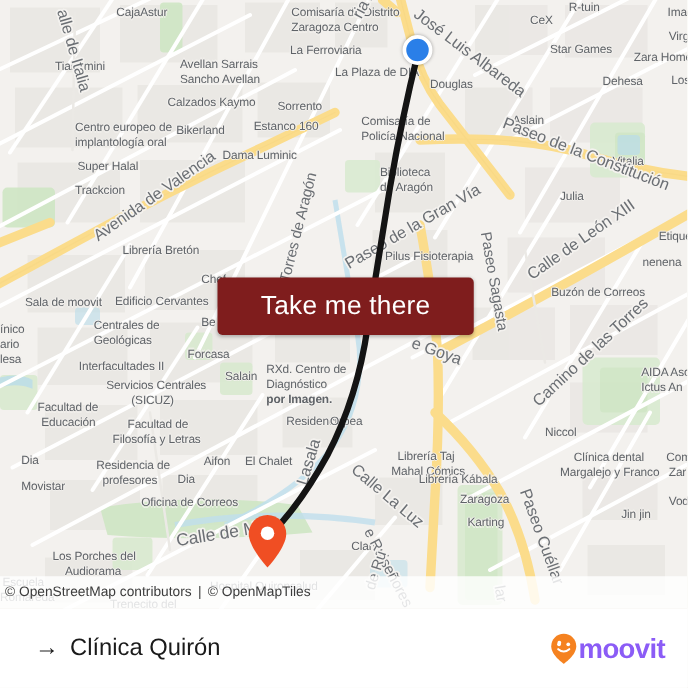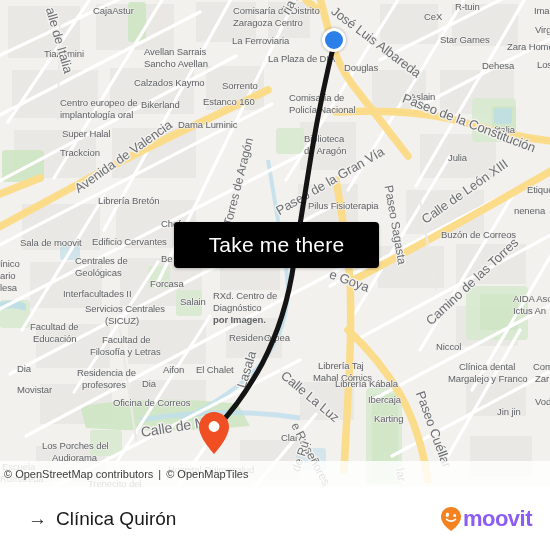--- a/index.html
+++ b/index.html
@@ -75,21 +75,21 @@
     width: 32px; height: 44px;
   }
 
   
   .take-me-there {
     position: absolute;
     left: 174px;
     top: 222px;
     width: 205px;
     height: 46px;
-    background: #000000;
+    background: #7f1d1d;
     border: none;
     border-radius: 4px;
     color: #ffffff;
     font-family: "Liberation Sans", sans-serif;
     font-size: 21px;
     letter-spacing: .2px;
     cursor: pointer;
     box-shadow: 0 1px 3px rgba(0,0,0,.25);
   }
 
@@ -380,21 +380,21 @@
         <div class="lbl" style="left: 142px; top: 378px;">Dia</div>
         <div class="lbl" style="left: 318px; top: 360px;">Librería Taj</div>
         <div class="lbl" style="left: 313px; top: 372px;">Mahal Cómics</div>
         <div class="lbl" style="left: 459px; top: 361px; text-align: center;">Clínica dental</div>
         <div class="lbl" style="left: 448px; top: 373px;">Margalejo y Franco</div>
         <div class="lbl" style="left: 533px; top: 361px;">Com</div>
         <div class="lbl" style="left: 535px; top: 373px;">Zar</div>
         <div class="lbl" style="left: 17px; top: 384px;">Movistar</div>
         <div class="lbl" style="left: 335px; top: 378px;">Librería Kábala</div>
         <div class="lbl" style="left: 113px; top: 397px;">Oficina de Correos</div>
-        <div class="lbl" style="left: 368px; top: 394px;">Ibercaja</div>
+        <div class="lbl" style="left: 368px; top: 394px;">Zaragoza</div>
         <div class="lbl" style="left: 497px; top: 406px;">Jin jin</div>
         <div class="lbl" style="left: 535px; top: 396px;">Voda</div>
         <div class="lbl" style="left: 374px; top: 413px;">Karting</div>
         <div class="lbl" style="left: 42px; top: 440px;">Los Porches del</div>
         <div class="lbl" style="left: 52px; top: 452px;">Audiorama</div>
         <div class="lbl" style="left: 281px; top: 432px;">Clarel</div>
         <div class="lbl" style="left: 168px; top: 464px;">Hospital Quironsalud</div>
         <div class="lbl" style="left: 2px; top: 461px;">Escuela</div>
         <div class="lbl" style="left: 0px; top: 473px;">Romareda</div>
         <div class="lbl" style="left: 88px; top: 478px;">Trenecito del</div>

